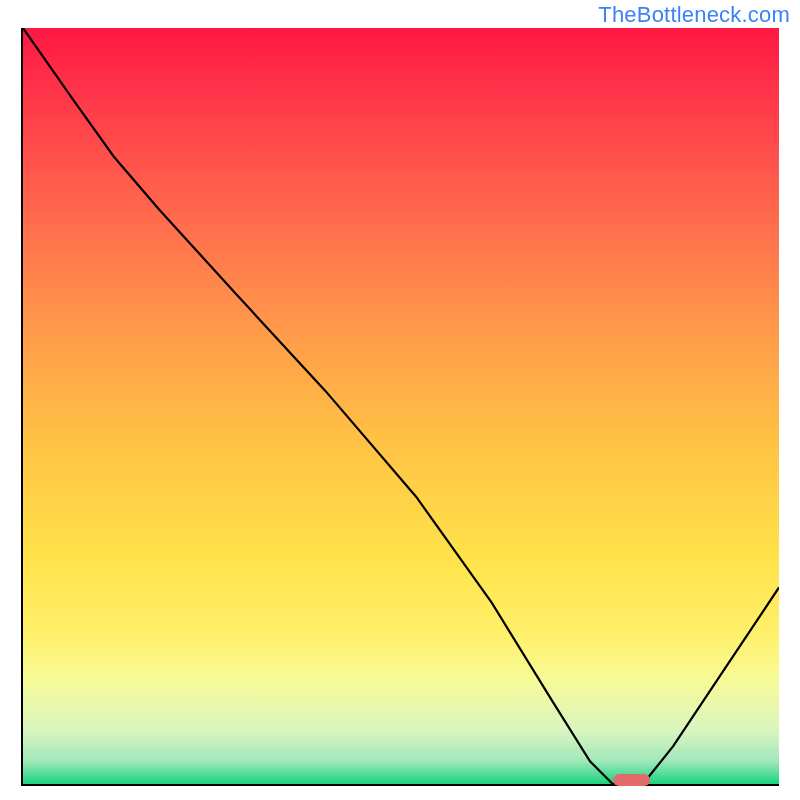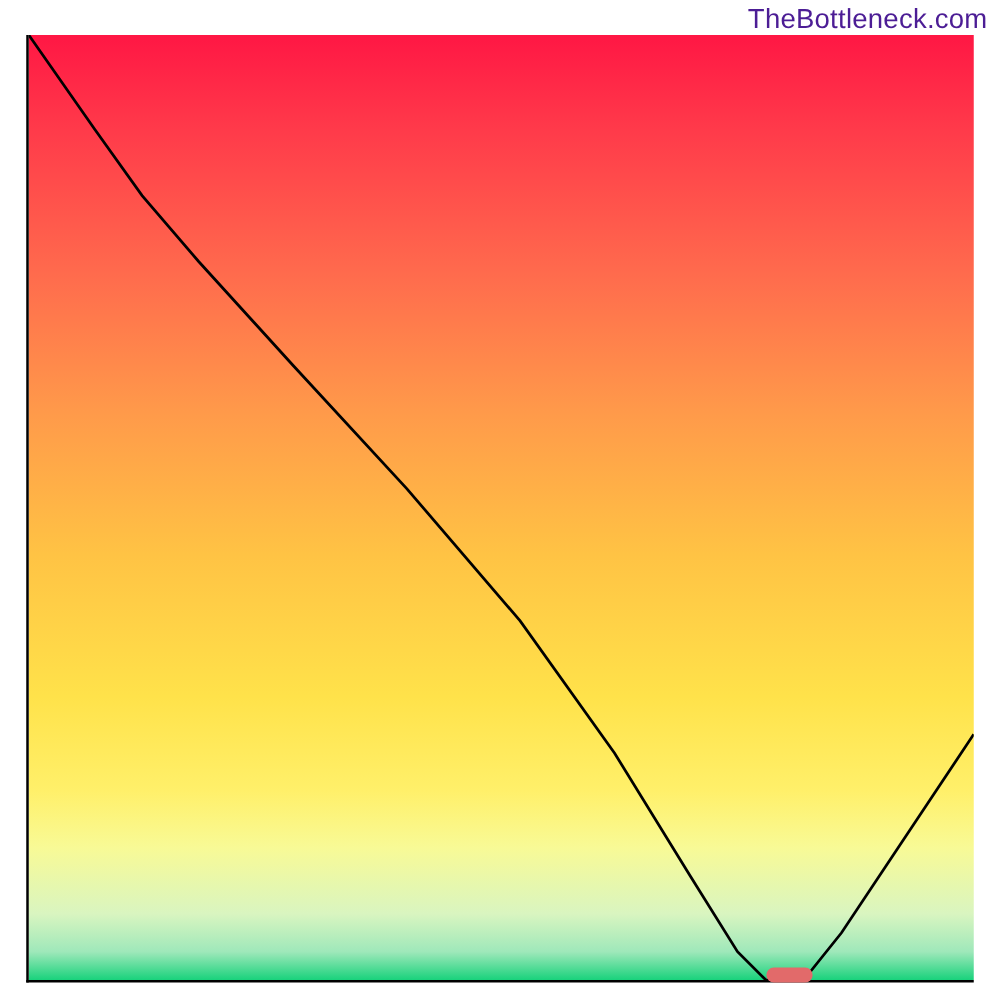--- a/index.html
+++ b/index.html
@@ -13,21 +13,21 @@
   .chart-container {
     position: relative;
     width: 800px;
     height: 800px;
   }
   .watermark {
     position: absolute;
     top: 2px;
     right: 10px;
     font-size: 22px;
-    color: #4c1d95;
+    color: #3b82f6;
     font-weight: 500;
     letter-spacing: 0.2px;
   }
   .plot-area {
     position: absolute;
     left: 23px;
     top: 28px;
     width: 756px;
     height: 756px;
     background: linear-gradient(

